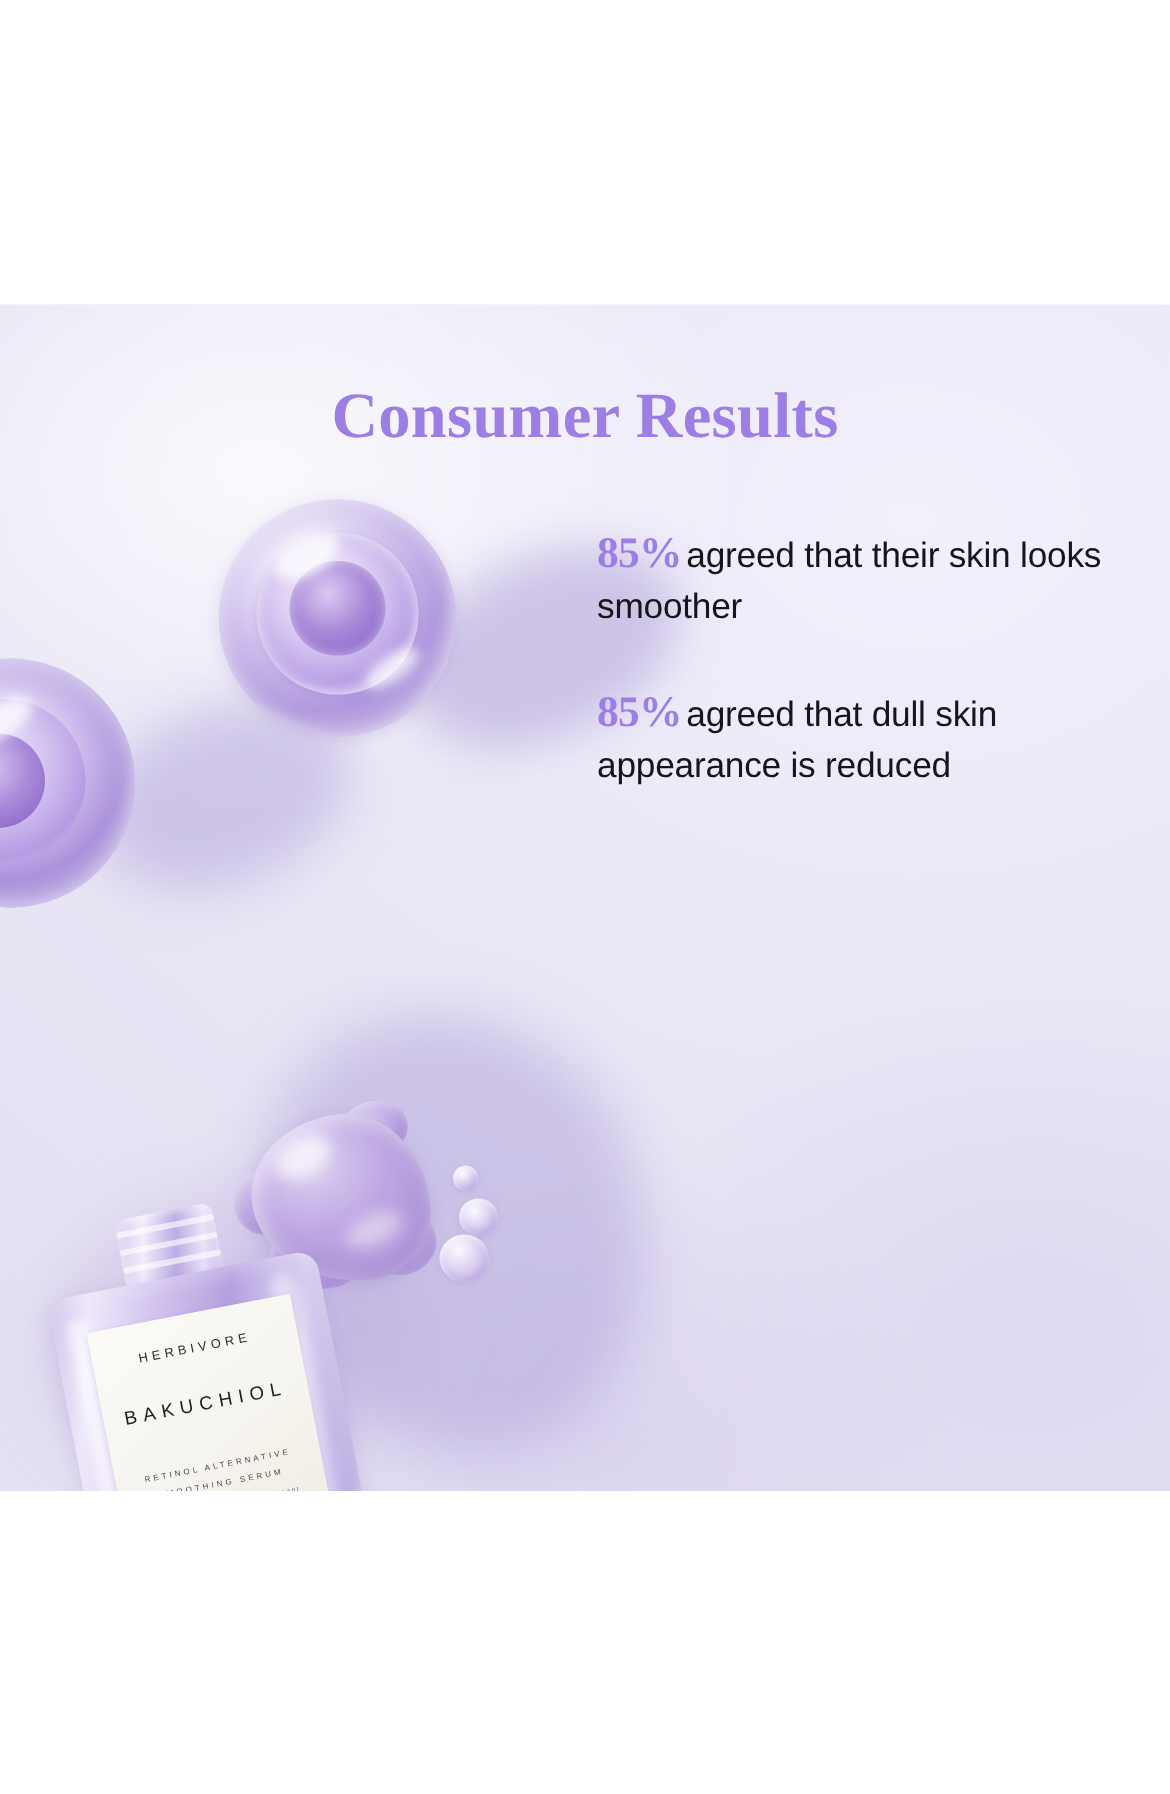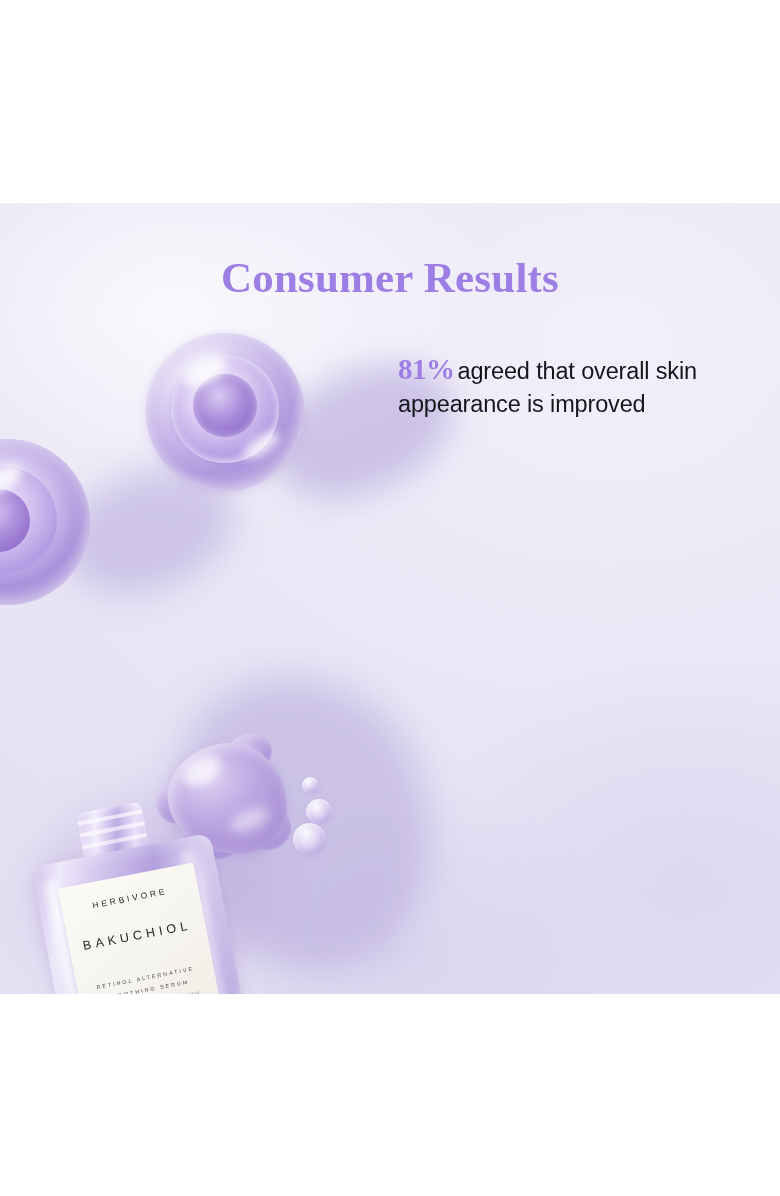--- a/index.html
+++ b/index.html
@@ -440,18 +440,21 @@
         </div>
       </div>
     </div>
   </div>
 
   <div class="content">
     <div class="title">Consumer Results</div>
 
     <div class="stats">
       <div class="stat">
-        <p><span class="pct">81%</span><span>agreed that overall skin appearance is improved</span></p>
+        <p><span class="pct">85%</span><span>agreed that their skin looks smoother</span></p>
+      </div>
+      <div class="stat">
+        <p><span class="pct">85%</span><span>agreed that dull skin appearance is reduced</span></p>
       </div>
     </div>
   </div>
 
 </div>
 
 </body></html>

